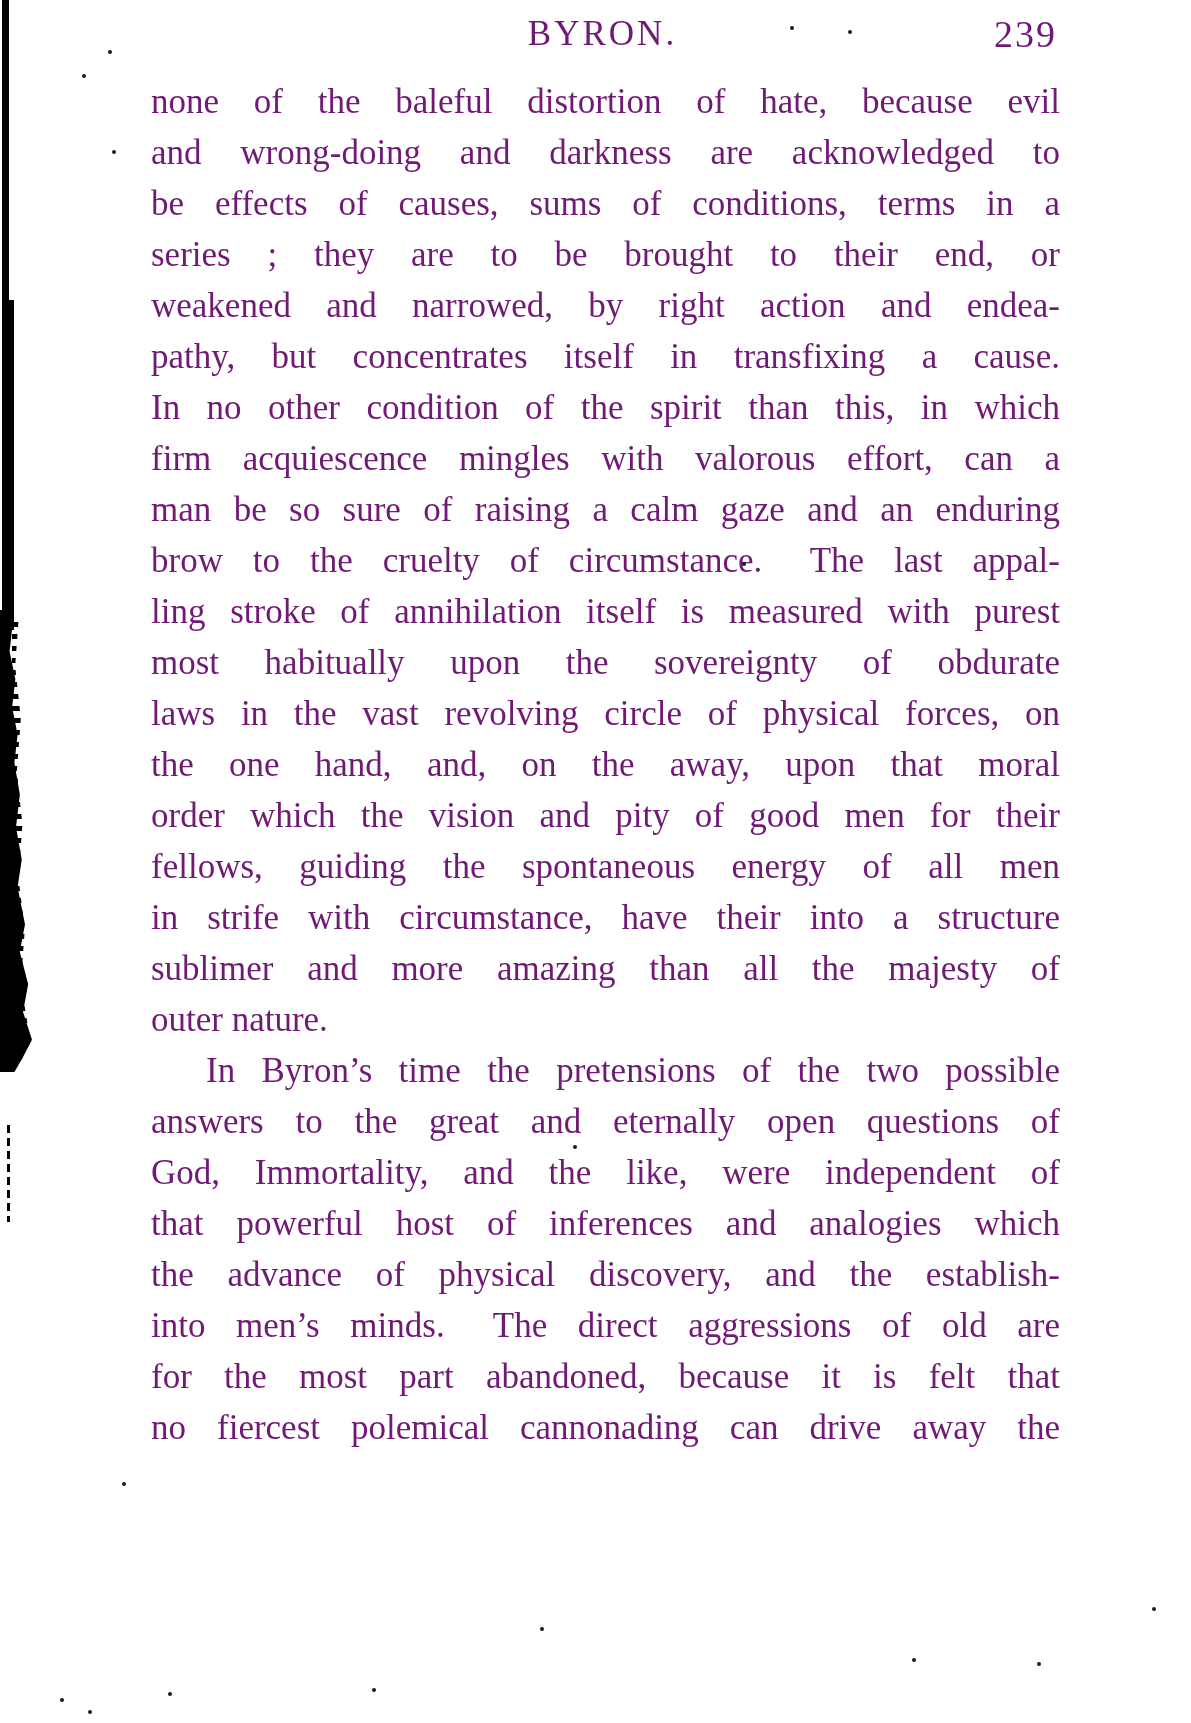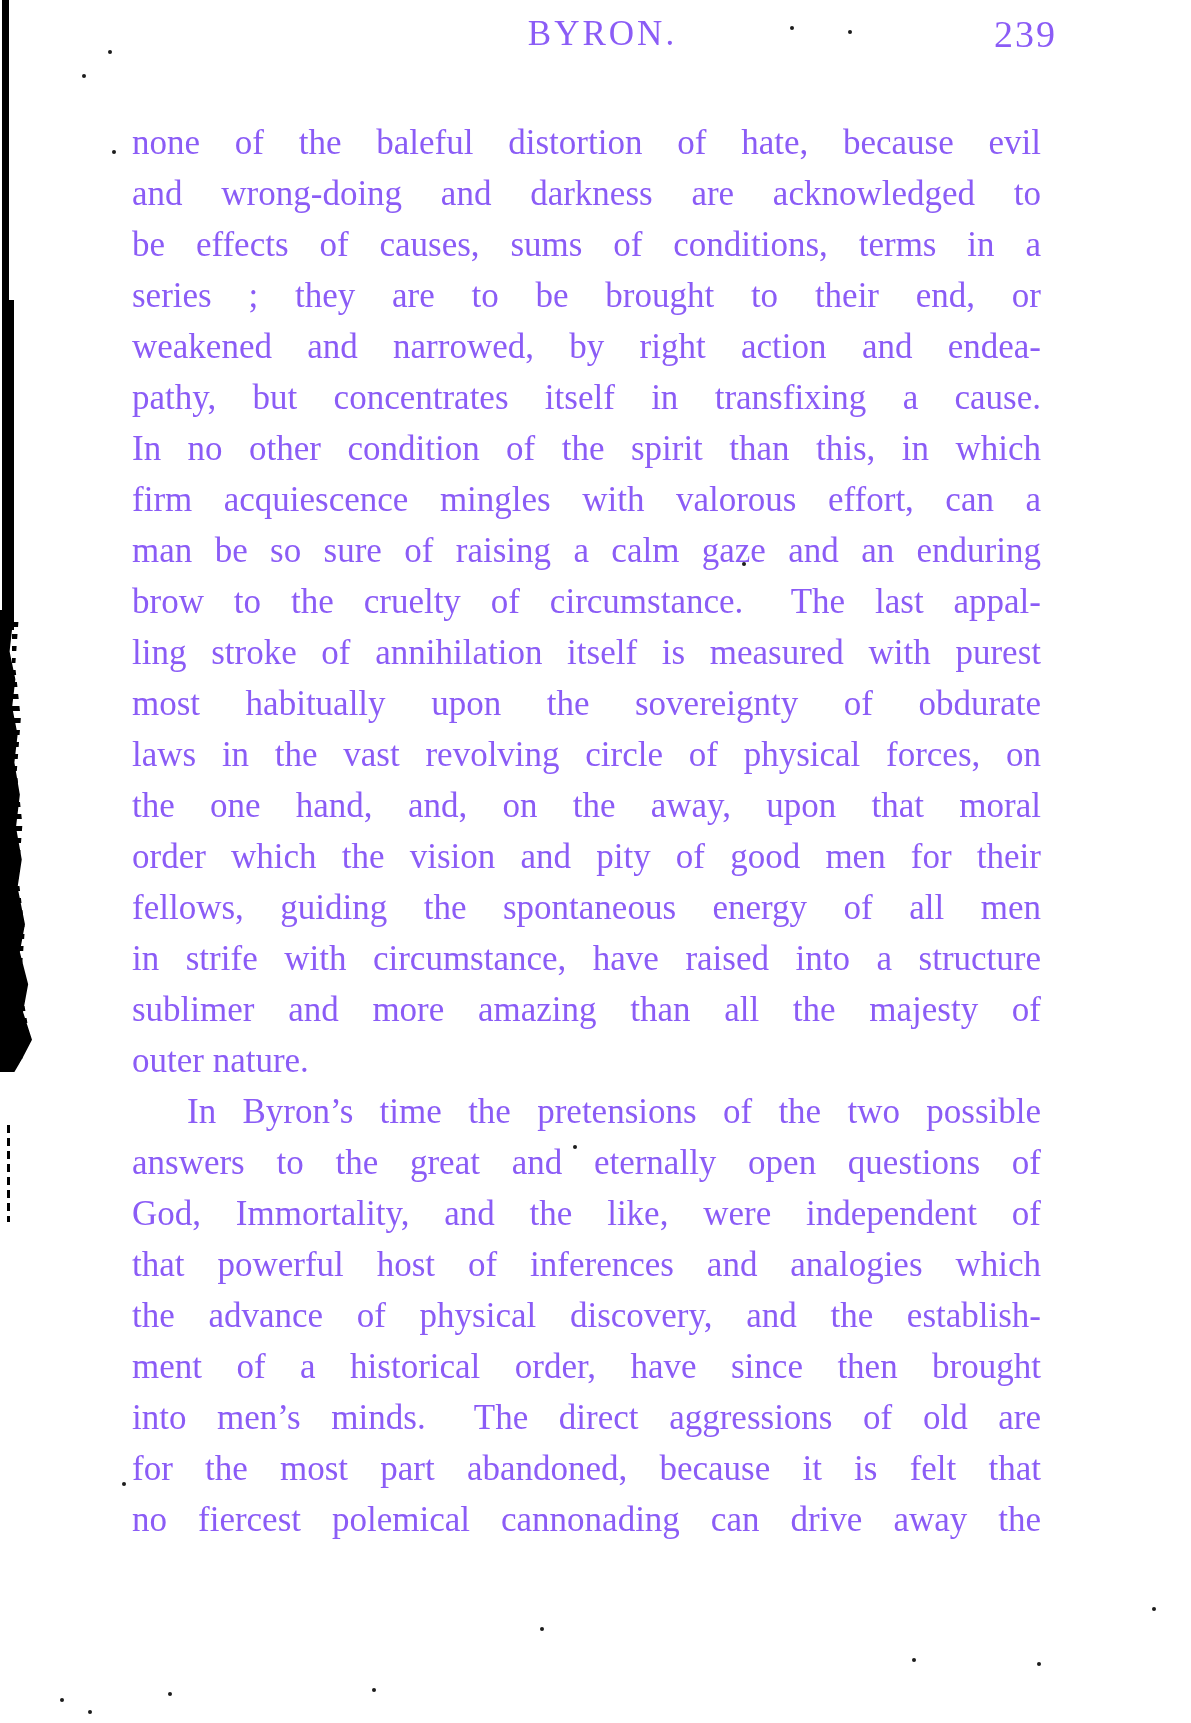--- a/index.html
+++ b/index.html
@@ -3,21 +3,21 @@
 <meta charset="utf-8">
 <style>
   html, body { margin: 0; padding: 0; background: #e8e8e8; }
   .page {
     position: relative;
     width: 1191px;
     height: 1723px;
     background: #ffffff;
     overflow: hidden;
     font-family: "Liberation Serif", "DejaVu Serif", serif;
-    color: #8b5cf6;
+    color: #701a75;
   }
   .header {
     position: absolute;
     left: 148px;
     top: 14px;
     width: 909px;
     height: 46px;
   }
   .running-title {
     display: block;
@@ -29,24 +29,23 @@
   .page-number {
     position: absolute;
     right: 0;
     top: -2px;
     font-size: 38px;
     letter-spacing: 2px;
     line-height: 44px;
   }
   .text-block {
     position: absolute;
-    left: 132px;
+    left: 151px;
     top: 76px;
     width: 909px;
-    margin-top: 41px;
   }
   .line {
     height: 51px;
     line-height: 51px;
     font-size: 35px;
     text-align: justify;
     text-align-last: justify;
     overflow: visible;
   }
   .line.indent { text-indent: 55px; }
@@ -99,29 +98,28 @@
     <div class="line">In no other condition of the spirit than this, in which</div>
     <div class="line">firm acquiescence mingles with valorous effort, can a</div>
     <div class="line">man be so sure of raising a calm gaze and an enduring</div>
     <div class="line">brow to the cruelty of circumstance.  The last appal-</div>
     <div class="line">ling stroke of annihilation itself is measured with purest</div>
     <div class="line">most habitually upon the sovereignty of obdurate</div>
     <div class="line">laws in the vast revolving circle of physical forces, on</div>
     <div class="line">the one hand, and, on the away, upon that moral</div>
     <div class="line">order which the vision and pity of good men for their</div>
     <div class="line">fellows, guiding the spontaneous energy of all men</div>
-    <div class="line">in strife with circumstance, have raised into a structure</div>
+    <div class="line">in strife with circumstance, have their into a structure</div>
     <div class="line">sublimer and more amazing than all the majesty of</div>
     <div class="line para-end">outer nature.</div>
     <div class="line indent">In Byron’s time the pretensions of the two possible</div>
     <div class="line">answers to the great and eternally open questions of</div>
     <div class="line">God, Immortality, and the like, were independent of</div>
     <div class="line">that powerful host of inferences and analogies which</div>
     <div class="line">the advance of physical discovery, and the establish-</div>
-    <div class="line">ment of a historical order, have since then brought</div>
     <div class="line">into men’s minds.  The direct aggressions of old are</div>
     <div class="line">for the most part abandoned, because it is felt that</div>
     <div class="line">no fiercest polemical cannonading can drive away the</div>
   </div>
 
   <div class="artifact art-top-line"></div>
   <div class="artifact art-mid-line"></div>
   <div class="artifact art-blob"></div>
   <div class="art-blob-noise" style="position:absolute;"></div>
   <div class="art-dash-line" style="position:absolute;"></div>

